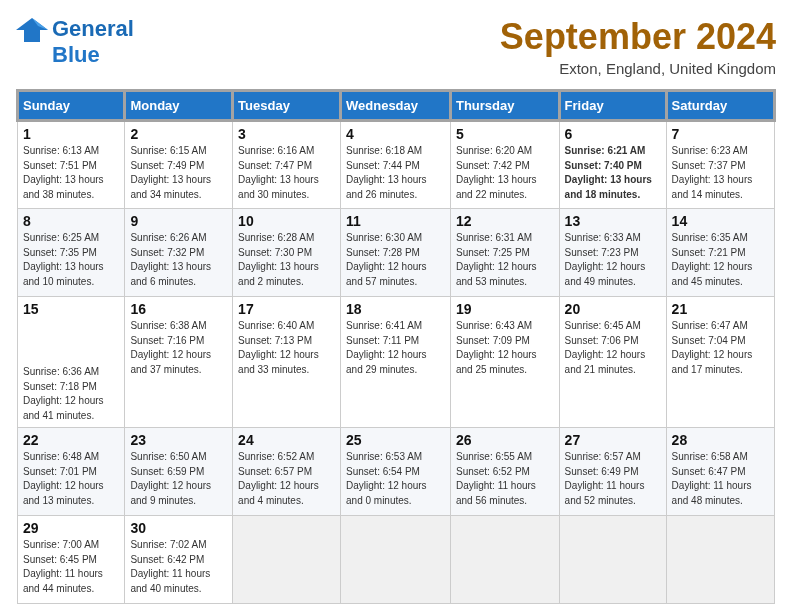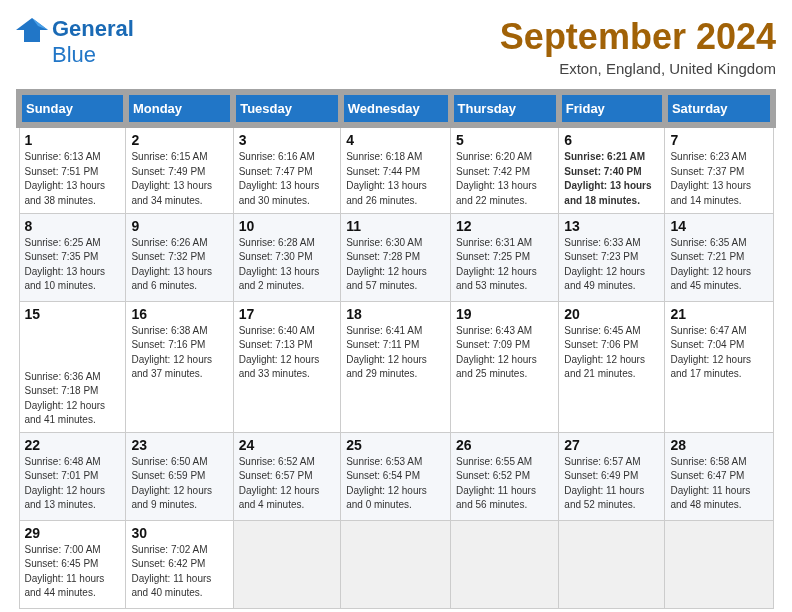--- a/index.html
+++ b/index.html
@@ -44,21 +44,21 @@
       border-collapse: collapse;
       font-size: 11px;
     }
     .calendar th {
       background: #2176c7;
       color: #fff;
       padding: 6px 4px;
       text-align: left;
       font-size: 13px;
       font-weight: bold;
-      border: 6px solid #a3a3a3;
+      border: 3px solid #a3a3a3;
     }
     .calendar td {
       border: 1px solid #ccc;
       vertical-align: top;
       padding: 4px 5px;
       width: 113px;
       height: 88px;
       background: #fff;
     }
     .calendar tr:nth-child(even) td {
@@ -85,21 +85,21 @@
 
 <div class="header">
   <div class="logo">
     <div class="logo-row">
       <svg width="32" height="26" viewBox="0 0 32 26">
         <polygon points="16,2 32,14 24,14 24,26 8,26 8,14 0,14" fill="#2176c7"></polygon>
         <polygon points="16,2 32,14 22,10" fill="#4aa0e8"></polygon>
       </svg>
       <span style="font-size:22px;font-weight:bold;color:#1a6ab5;">General</span>
     </div>
-    <span style="font-size:22px;font-weight:normal;color:#2176c7;margin-left:36px;">Blue</span>
+    <span style="font-size:22px;font-weight:bold;color:#2176c7;margin-left:36px;">Blue</span>
   </div>
   <div class="title-block">
     <div class="month-title">September 2024</div>
     <div class="location">Exton, England, United Kingdom</div>
   </div>
 </div>
 
 <table class="calendar">
   <thead>
     <tr id="weekday-header">

